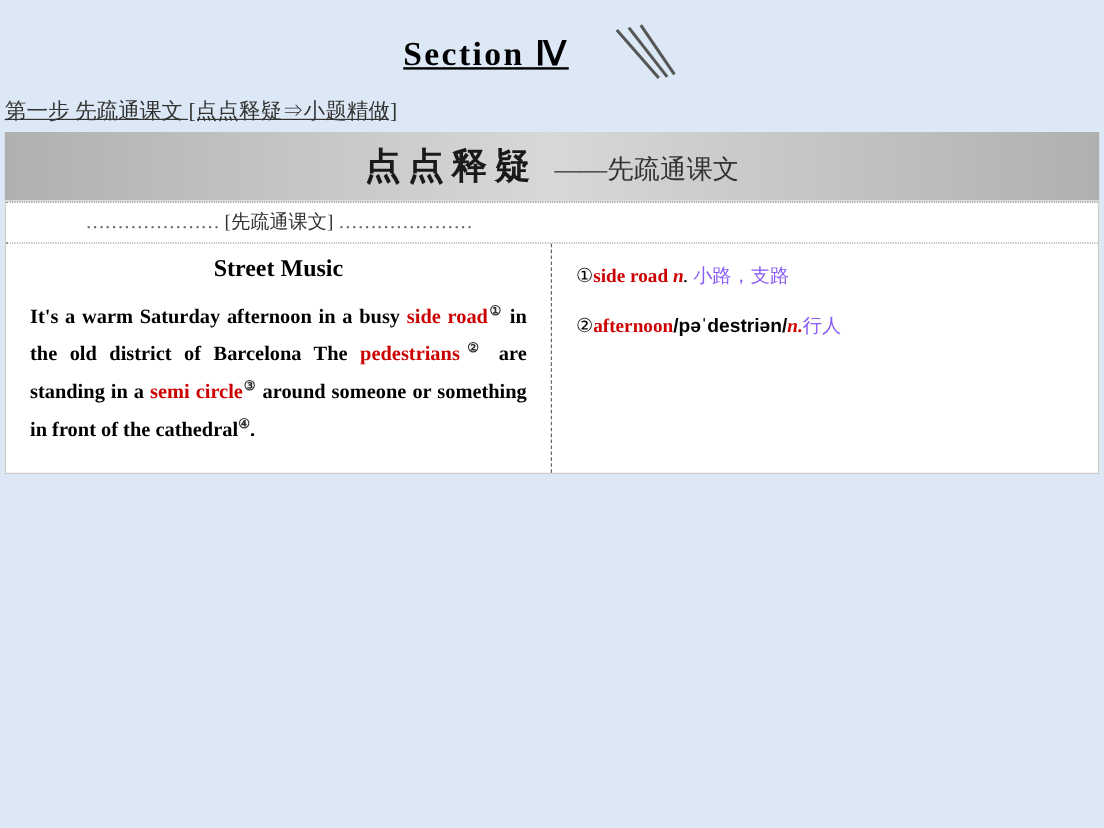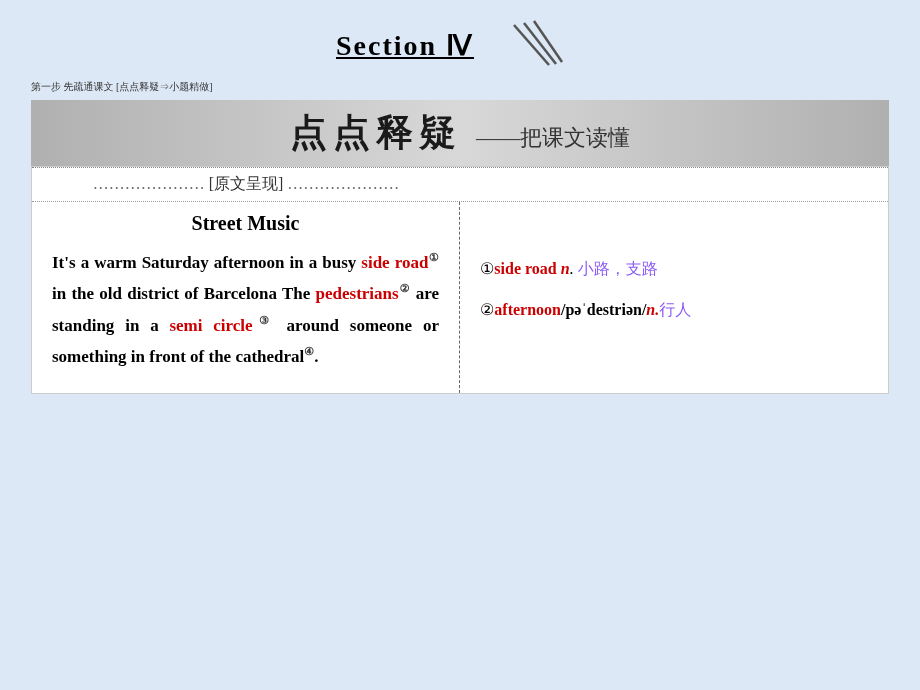--- a/index.html
+++ b/index.html
@@ -10,21 +10,21 @@
       background: #dce8f5;
       font-family: "SimSun", "STSong", serif;
       overflow: hidden;
       position: relative;
     }
 
     .page-container {
       width: 920px;
       height: 570px;
       background: #dce8f5;
-      padding: 10px 31px;
+      padding: 10px 4px;
       position: relative;
       border-radius: 30px;
     }
 
     
     .header {
       display: flex;
       align-items: center;
       justify-content: center;
       margin-bottom: 10px;
@@ -51,36 +51,37 @@
       font-family: "Times New Roman", Times, serif;
       font-size: 24px;
       font-weight: bold;
       text-decoration: underline;
       color: #000;
       letter-spacing: 1px;
     }
 
     
     .step-bar {
-      font-size: 10px;
+      font-size: 18px;
       color: #333;
       margin-bottom: 6px;
       font-family: "SimSun", "STSong", serif;
+      text-decoration: underline;
     }
 
     
     .banner {
       background: linear-gradient(to right, #b0b0b0, #d8d8d8, #b0b0b0);
       text-align: center;
       padding: 8px 0;
       margin-bottom: 0;
     }
 
     .banner-text {
-      font-size: 37px;
+      font-size: 30px;
       font-weight: bold;
       color: #1a1a1a;
       letter-spacing: 6px;
       font-family: "SimHei", "STHeiti", sans-serif;
     }
 
     .banner-subtitle {
       font-size: 22px;
       color: #333;
       margin-left: 10px;
@@ -122,21 +123,20 @@
     .bracket {
       color: #666;
     }
 
     .col-header-inner {
       color: #333;
     }
 
     .columns-body {
       display: flex;
-      align-items: center;
     }
 
     .left-col {
       width: 50%;
       border-right: 1px dashed #666;
       padding: 10px 20px 20px 20px;
     }
 
     .right-col {
       width: 50%;
@@ -191,21 +191,21 @@
       font-family: "Times New Roman", Times, serif;
     }
 
     .vocab-pos {
       font-style: italic;
       color: #000;
       font-family: "Times New Roman", Times, serif;
     }
 
     .vocab-phonetic {
-      font-family: Liberation Serif, serif;
+      font-family: Liberation Sans, sans-serif;
       font-weight: bold;
       color: #000;
     }
 
     .vocab-cn {
       color: #8b5cf6;
       font-family: Liberation Serif, serif;
     }
 
     .vocab-pos-red {
@@ -235,31 +235,31 @@
       <line x1="30" y1="3" x2="62" y2="44" stroke="#555" stroke-width="2.5"></line>
       <line x1="40" y1="1" x2="68" y2="42" stroke="#555" stroke-width="2.5"></line>
     </svg>
 
   </div>
 
   <div class="step-bar">第一步  先疏通课文  [点点释疑⇒小题精做]</div>
 
   <div class="banner">
     <span class="banner-text">点点释疑</span>
-    <span class="banner-subtitle">——把课文读懂</span>
+    <span class="banner-subtitle">——先疏通课文</span>
   </div>
 
   <div class="content-wrapper">
 
     <hr class="dotted-line">
 
     <div class="columns-header">
       <div class="col-header-right">
         <span class="bracket">…………………</span>
-        <span class="col-header-inner">[原文呈现]</span>
+        <span class="col-header-inner">[先疏通课文]</span>
         <span class="bracket">…………………</span>
       </div>
     </div>
 
     <div class="columns-body">
 
       <div class="left-col">
         <div class="street-music-title">Street Music</div>
         <div class="main-text">
           <span>It</span><span>'s  a  warm  Saturday  afternoon  in  a  busy  </span><span class="red-word">side  road</span><span class="superscript">①</span><span>  in  the  old  district  of  Barcelona  The  </span><span class="red-word">pedestrians</span><span class="superscript">②</span><span>  are  standing  in  a  </span><span class="red-word">semi  circle</span><span class="superscript">③</span><span>  around  someone  or  something  in  front  of  the  cathedral</span><span class="superscript">④</span><span>.</span>

